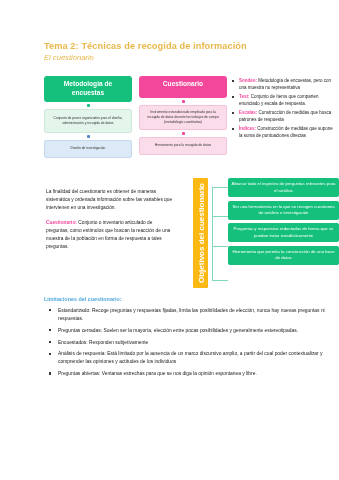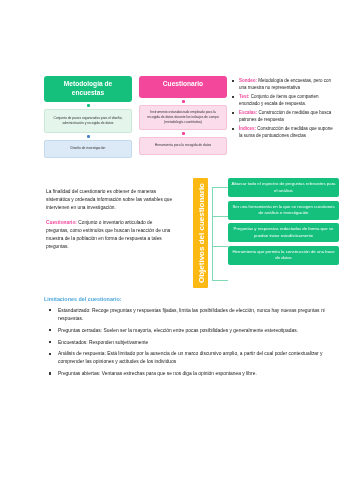--- a/index.html
+++ b/index.html
@@ -104,20 +104,24 @@
   .limit li:before{
     content:"";position:absolute;left:5px;top:2.4px;
     width:2.1px;height:2.1px;background:#3b3b3b;
   }
 </style>
 </head>
 <body>
 
 <div class="page">
 
+  <div class="header">
+    <div class="doc-title">Tema 2: Técnicas de recogida de información</div>
+    <div class="doc-subtitle">El cuestionario</div>
+  </div>
 
   <div class="diagram">
 
     <div class="col green">
       <div class="chip green">Metodología de encuestas</div>
       <div class="connector">
           <span class="dot green"></span>
         </div>
       <div class="sub gtint">Conjunto de pasos organizados para el diseño, administración y recogida de datos</div>
       <div class="connector">

